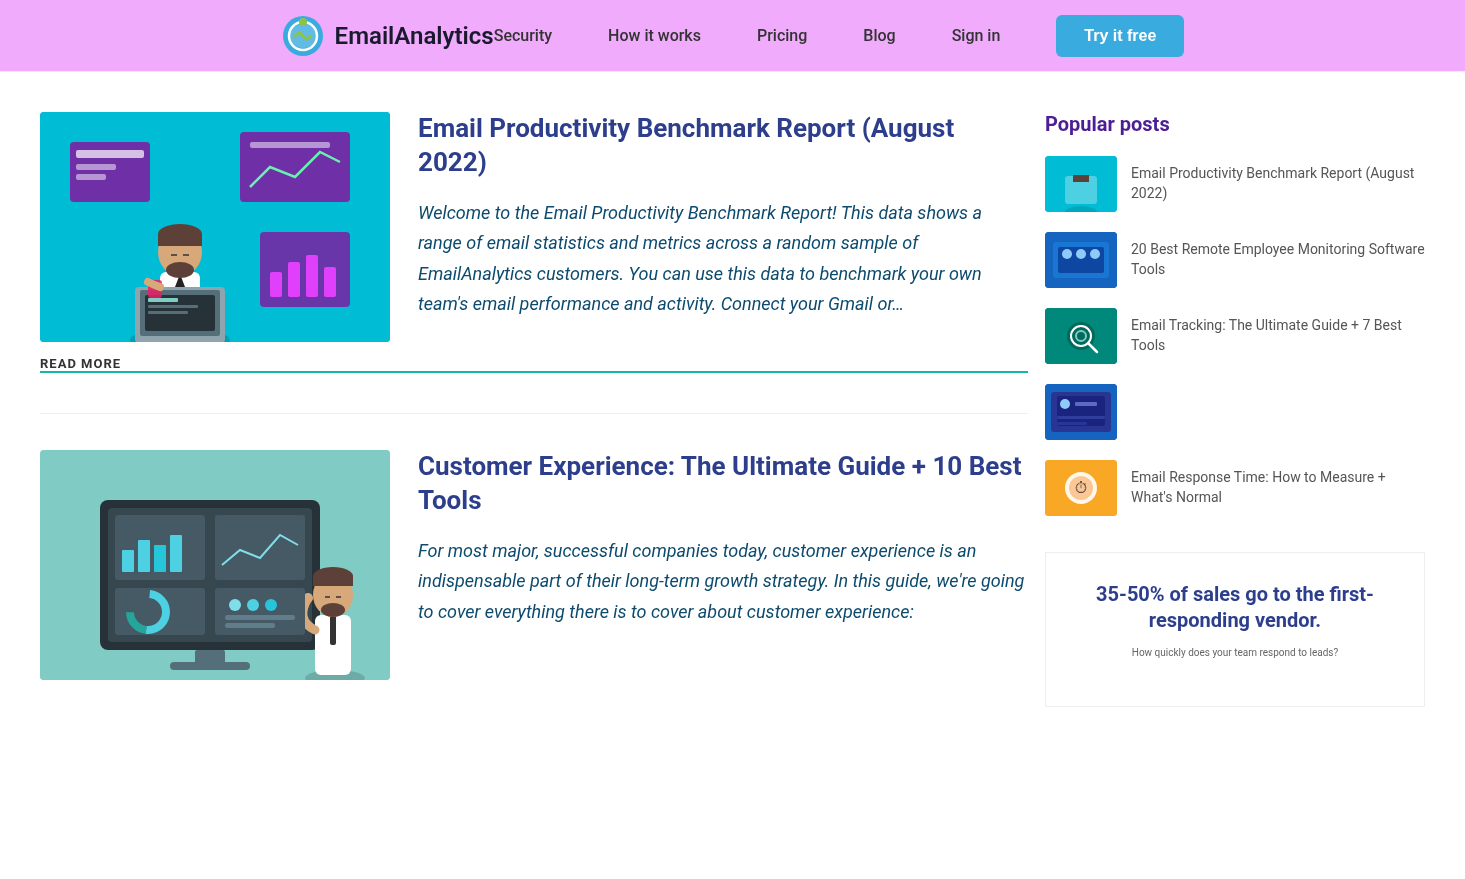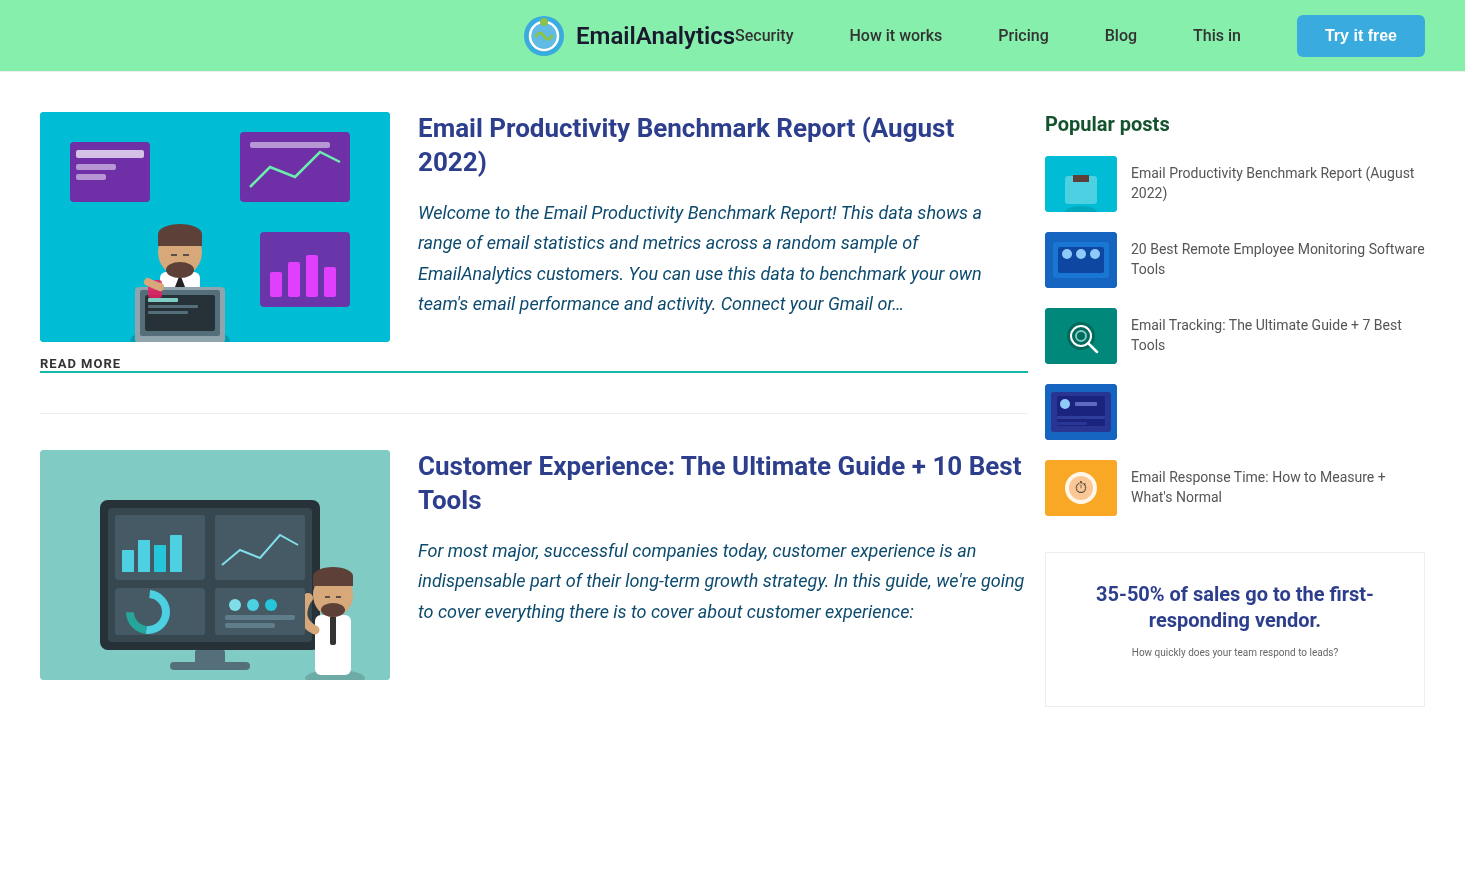--- a/index.html
+++ b/index.html
@@ -2,25 +2,25 @@
 <html><head>
   <meta charset="utf-8">
   <style>
     * { margin: 0; padding: 0; box-sizing: border-box; }
     body { font-family: -apple-system, BlinkMacSystemFont, 'Segoe UI', Roboto, Arial, sans-serif; background: #fff; color: #333; }
 
     
     .header {
       display: flex;
       align-items: center;
-      justify-content: flex-end;
+      justify-content: center;
       padding: 0 40px;
       height: 72px;
       border-bottom: 1px solid #eee;
-      background: #86efac;
+      background: #f0abfc;
     }
     .logo-area {
       display: flex;
       align-items: center;
       gap: 10px;
     }
     .logo-icon {
       width: 44px;
       height: 44px;
     }
@@ -134,21 +134,21 @@
       justify-content: center;
       position: relative;
       width: 100%;
       height: 100%;
     }
 
     
     .sidebar-title {
       font-size: 20px;
       font-weight: 700;
-      color: #14532d;
+      color: #4c1d95;
       margin-bottom: 20px;
     }
     .popular-post {
       display: flex;
       align-items: center;
       gap: 14px;
       margin-bottom: 20px;
       cursor: pointer;
     }
     .popular-thumb {
@@ -212,21 +212,21 @@
       <path d="M14 22 Q19 16, 22 22 Q25 28, 30 22" fill="none" stroke="#8bc34a" stroke-width="3" stroke-linecap="round"></path>
       <circle cx="22" cy="8" r="4" fill="#8bc34a"></circle>
     </svg>
     <span class="logo-text">EmailAnalytics</span>
   </div>
   <nav class="nav">
     <a class="nav-link">Security</a>
     <a class="nav-link">How it works</a>
     <a class="nav-link">Pricing</a>
     <a class="nav-link">Blog</a>
-    <a class="nav-link">This in</a>
+    <a class="nav-link">Sign in</a>
     <button class="try-free-btn">Try it free</button>
   </nav>
 </header>
 
 <div class="main-content">
 
   <div class="articles-col">
 
     <article class="article">
       <div class="article-top">

